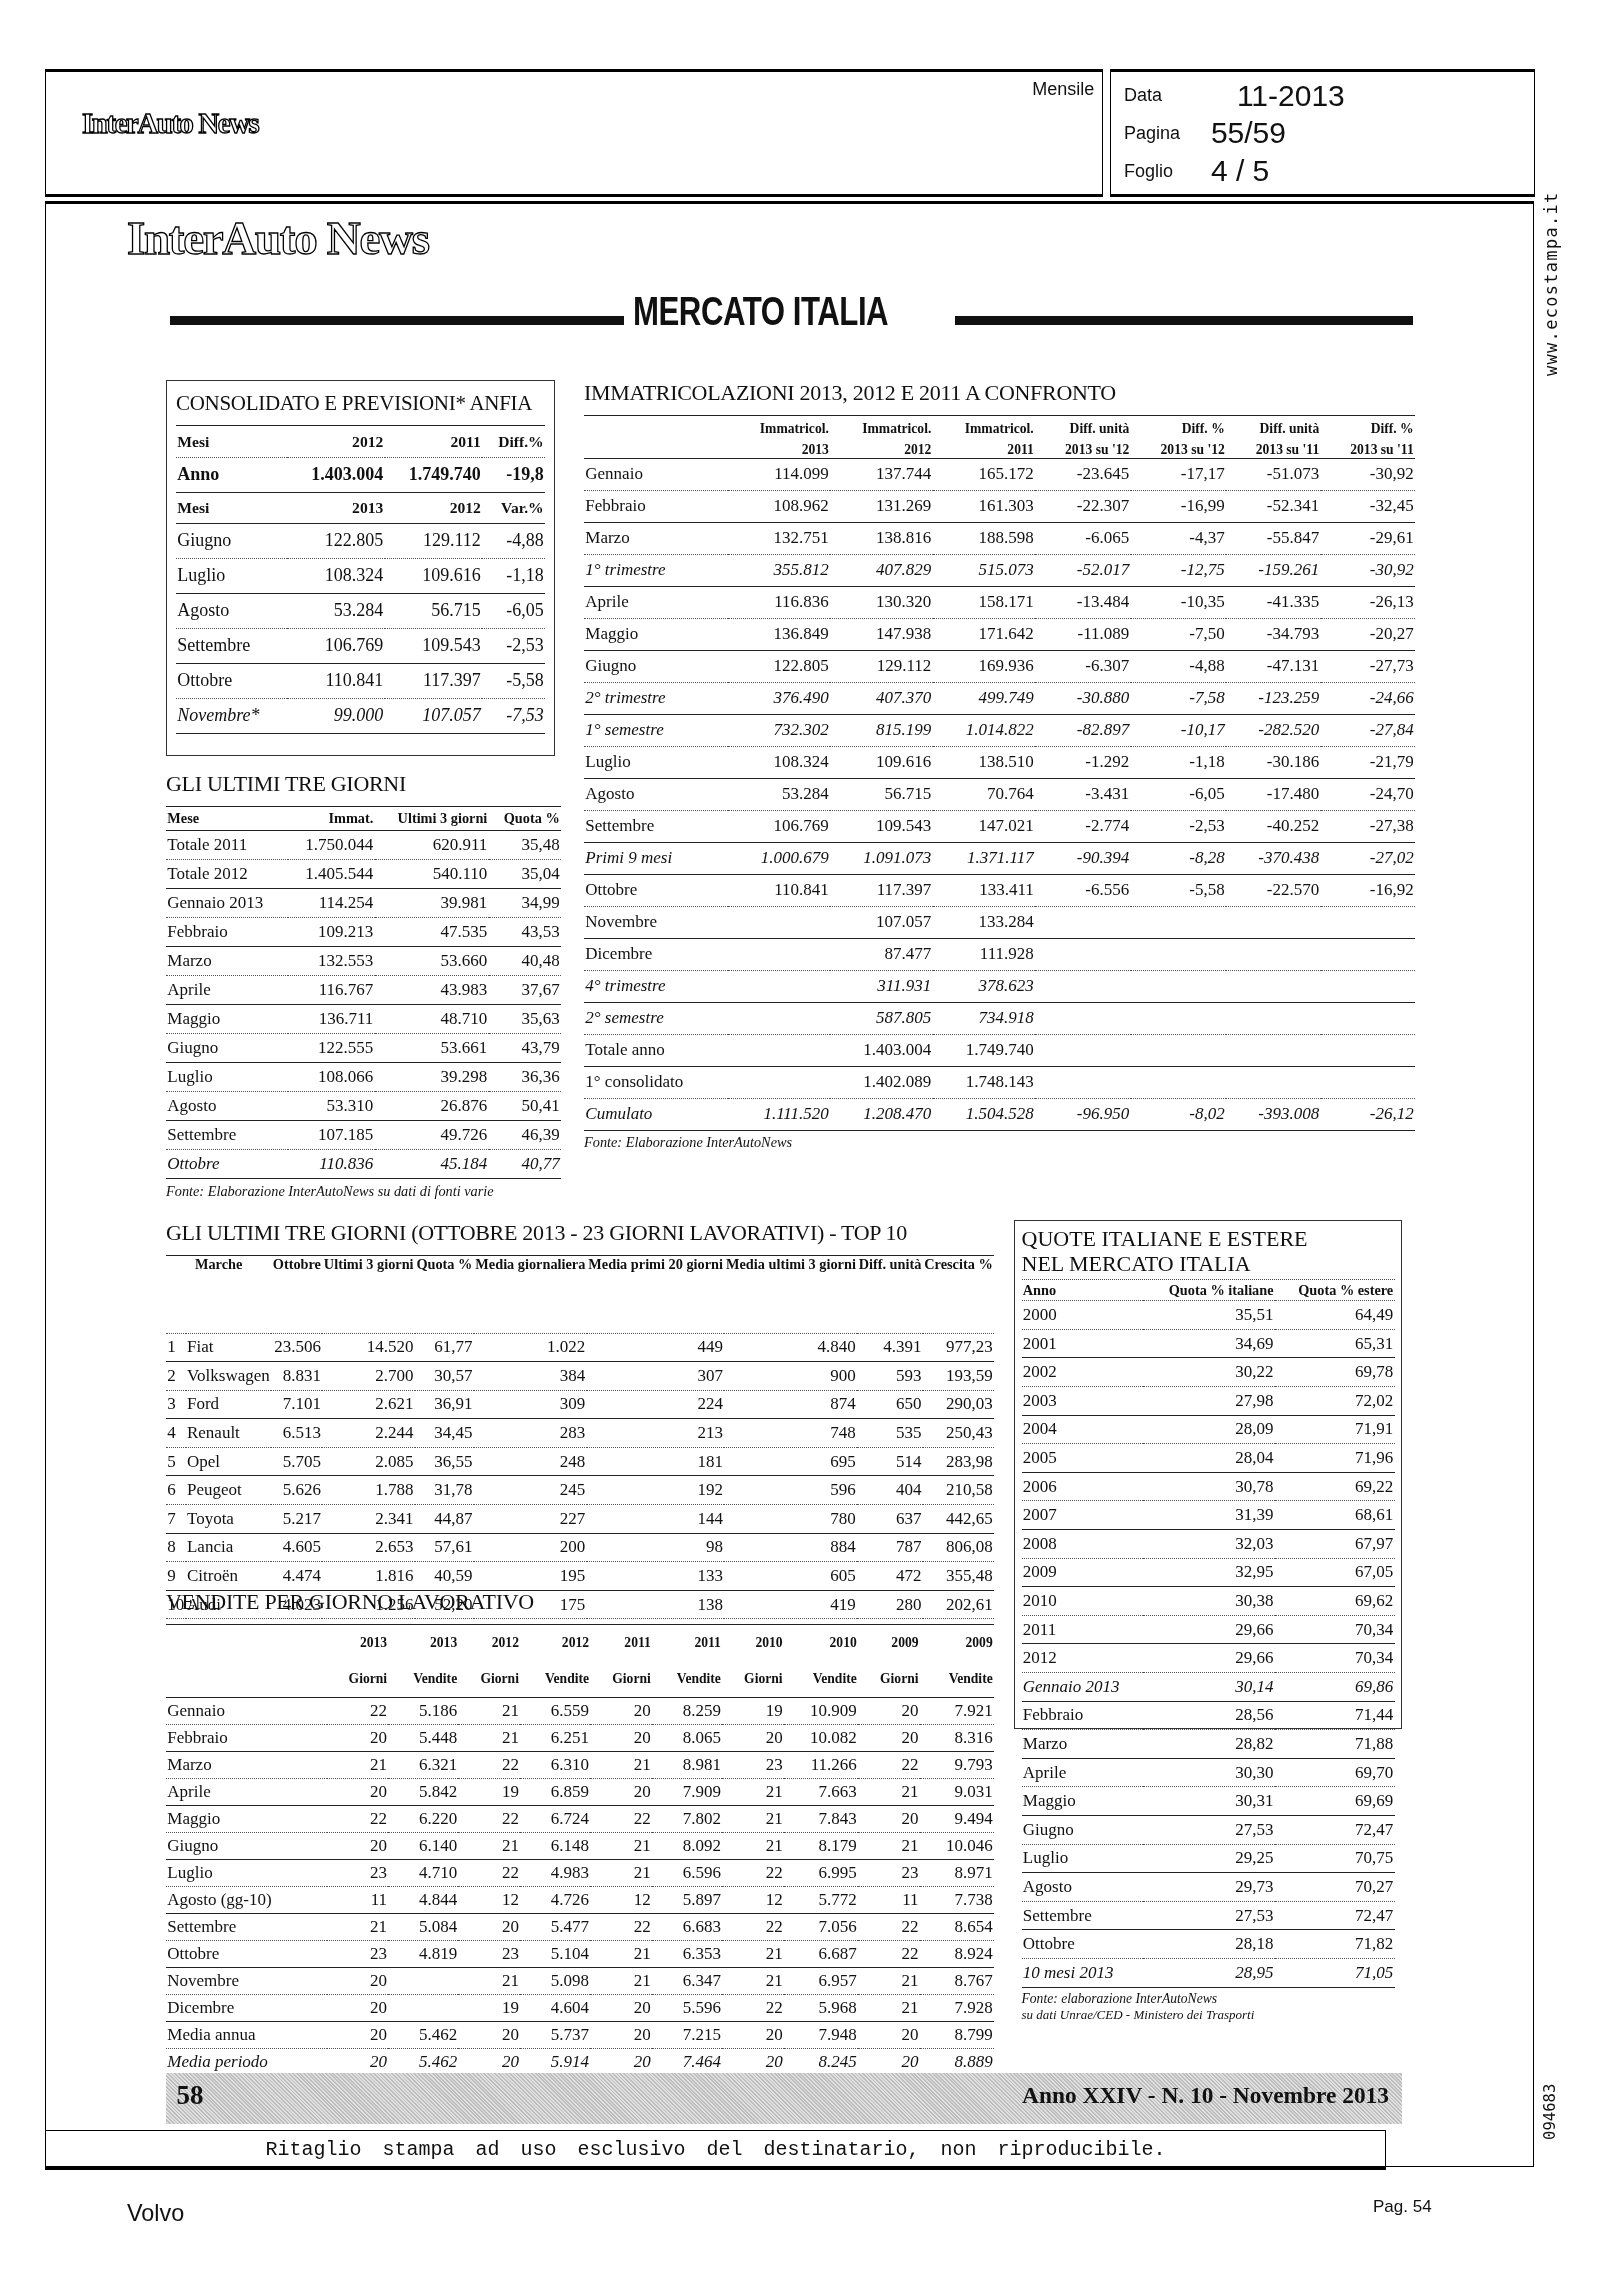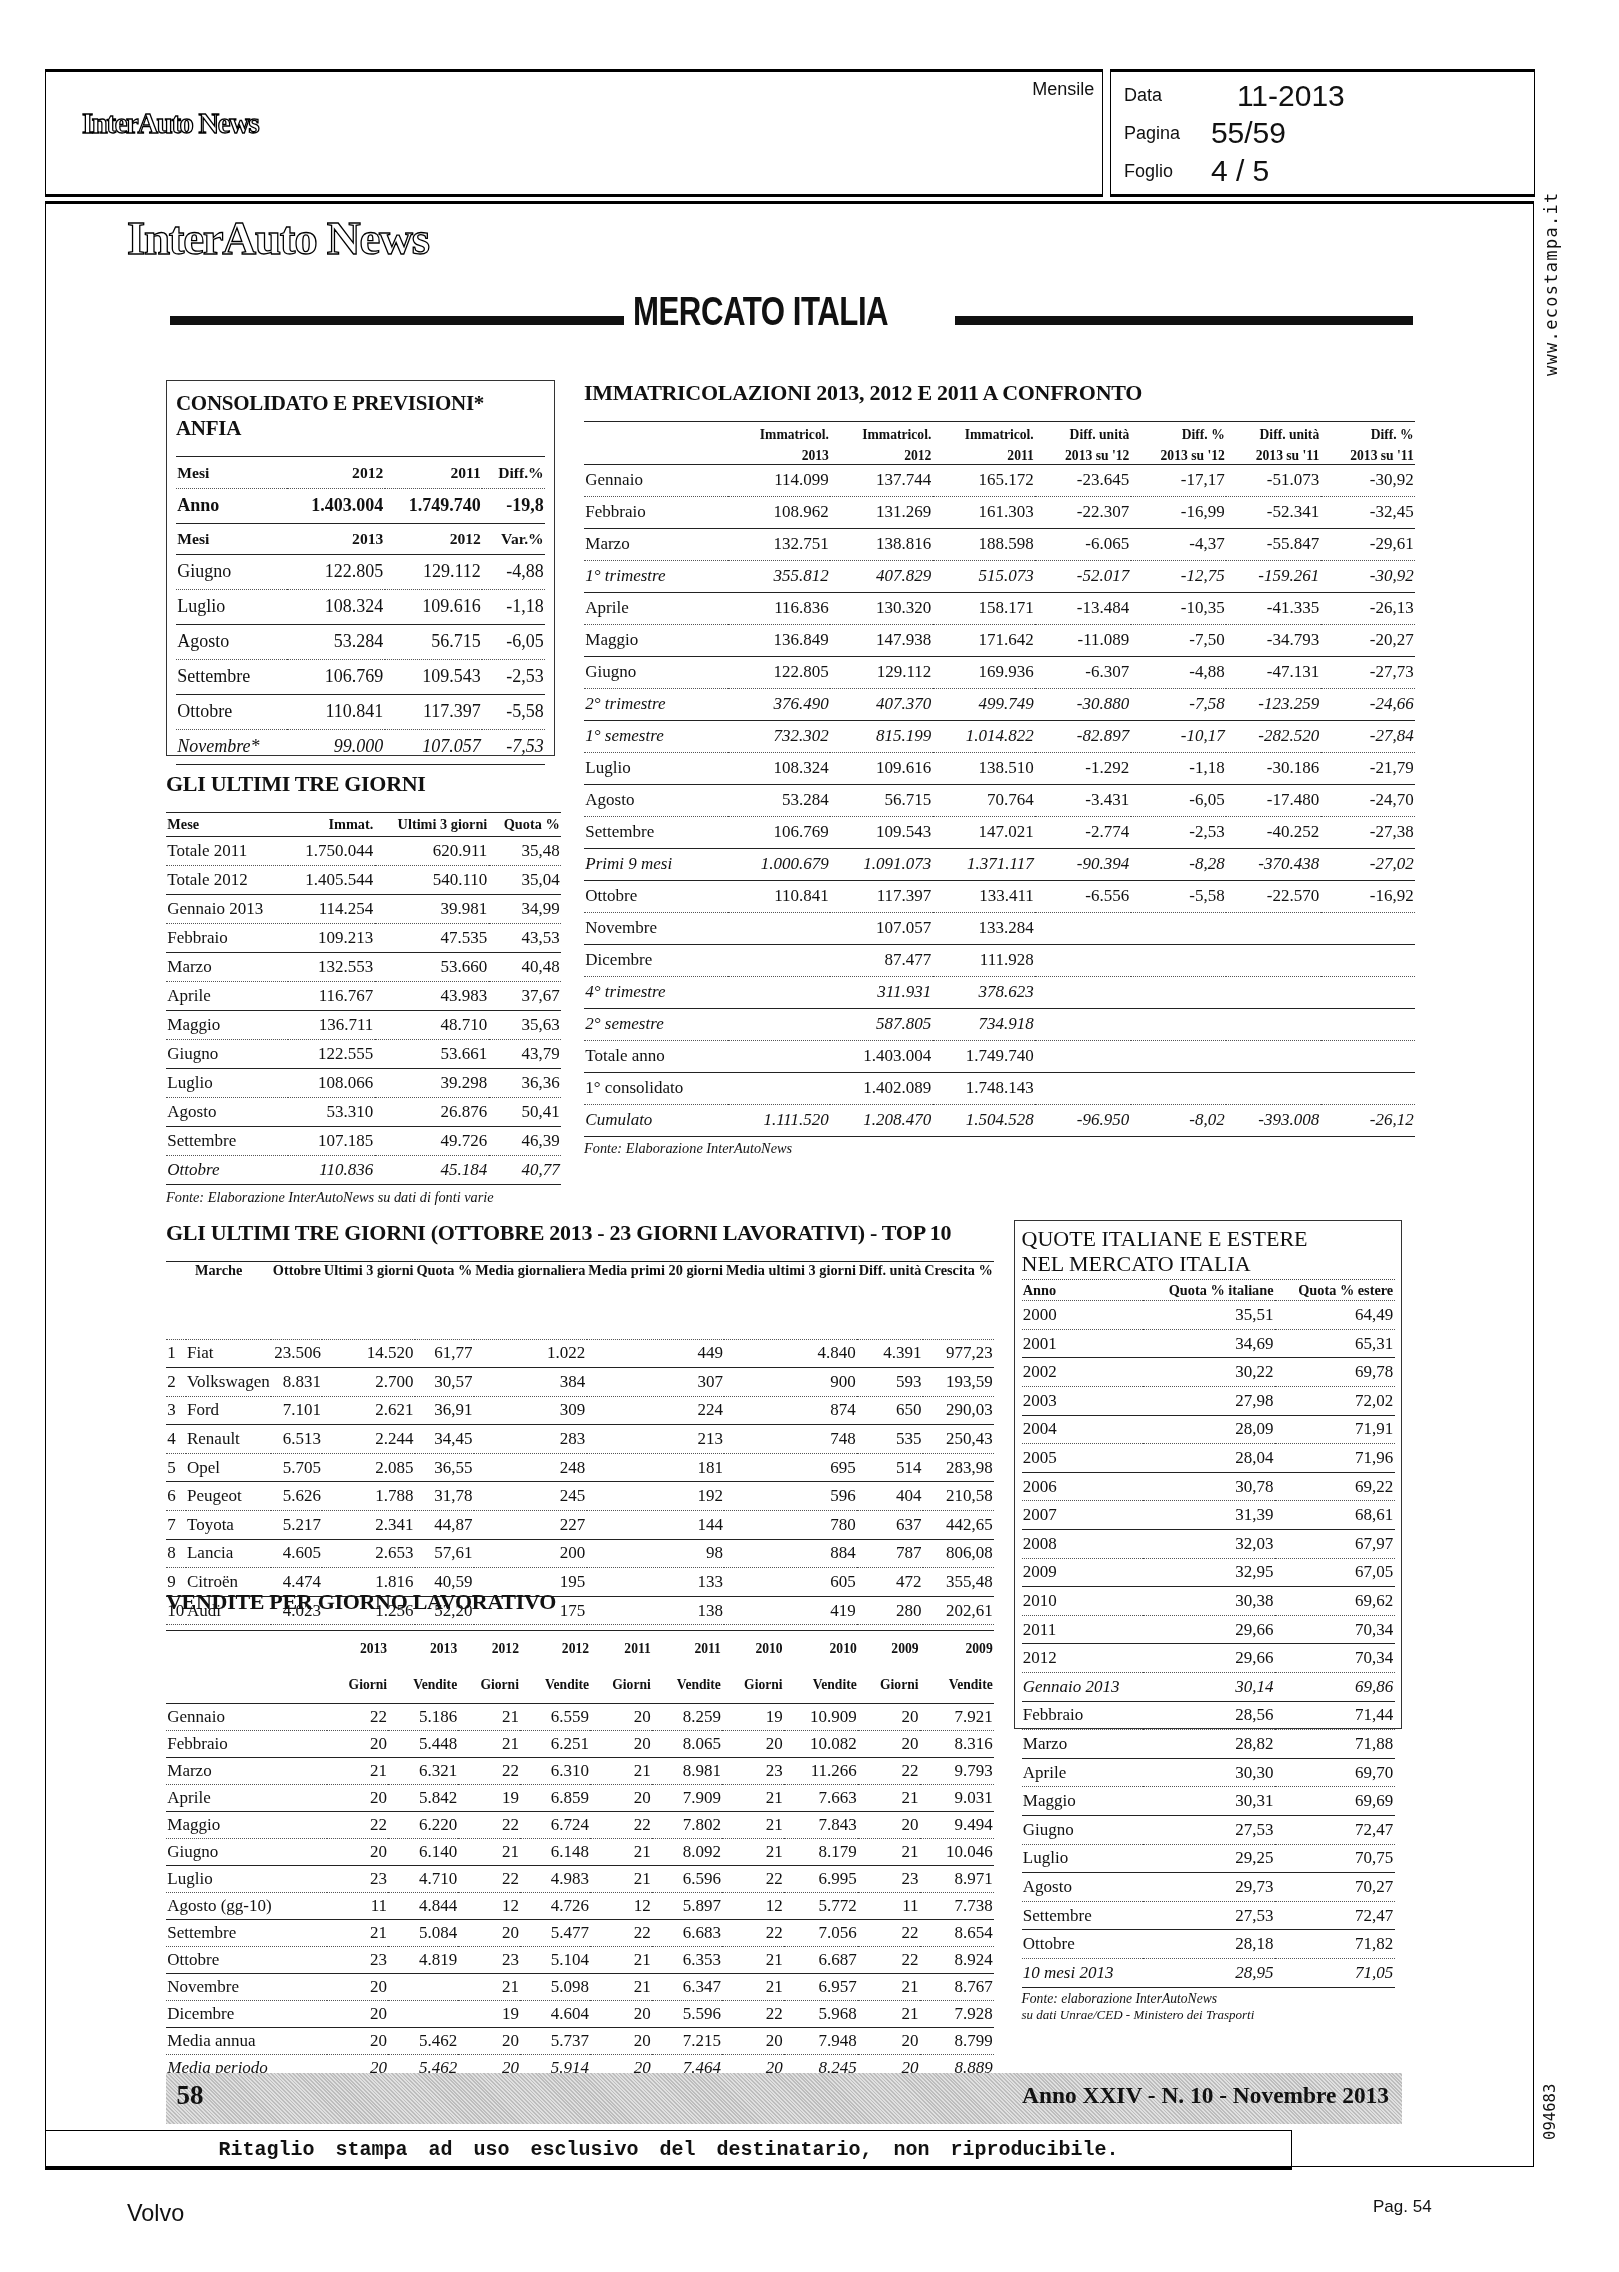--- a/index.html
+++ b/index.html
@@ -27,21 +27,21 @@
 
   
   table { border-collapse: collapse; width: 100%; }
   td, th { font-weight: normal; padding: 0 1.3px; white-space: nowrap; }
   .num { text-align: right; }
   .bold { font-weight: bold; }
   .ital { font-style: italic; }
   .bi { font-weight: bold; font-style: italic; }
   tr.rule td { border-bottom: 1.3px solid #222; }
   tr.dot td { border-bottom: 1.3px dotted #555; }
-  .section-title { font-size: 22px; letter-spacing: -0.3px; border-bottom: 1.3px solid #222; padding-bottom: 15px; font-weight: bold; }
+  .section-title { font-size: 22px; letter-spacing: -0.3px; border-bottom: 1.3px solid #222; padding-bottom: 9px; }
   .fonte { font-style: italic; font-size: 14.3px; margin-top: 3.9px; }
 
   
   .box-cons { position: absolute; left: 166px; top: 380px; width: 389px; height: 376px; border: 1.3px solid #333; padding: 10.4px 9px; }
   .box-cons td { font-size: 18px; height: 35px; }
   .box-cons .hrow td { font-size: 15.6px; font-weight: bold; height: 31px; }
 
   
   .blk-ultimi { position: absolute; left: 166px; top: 771px; width: 395px; }
   .blk-ultimi td { font-size: 17px; height: 29px; }
@@ -67,21 +67,21 @@
   .box-quote { position: absolute; left: 1014px; top: 1220px; width: 388px; height: 509px; border: 1.3px solid #333; padding: 5.2px 6.5px; }
   .box-quote .qt { font-size: 22px; line-height: 25px; }
   .box-quote td { font-size: 17px; height: 28.6px; }
   .box-quote .hrow td { font-size: 14.3px; font-weight: bold; height: 21px; }
 
   
   .band { position: absolute; left: 166px; top: 2073px; width: 1236px; height: 51px;
           background: repeating-linear-gradient(45deg, #bdbdbd 0 1.3px, #e0e0e0 1.3px 2.6px); }
   .band-left { position: absolute; left: 10.4px; top: 6.5px; font-size: 27px; font-weight: bold; }
   .band-right { position: absolute; right: 13px; top: 9px; font-size: 23.4px; font-weight: bold; }
-  .ritaglio-frame { position: absolute; left: 45px; top: 2130px; width: 1247px; height: 40px; border: 1.9px solid #000; border-bottom-width: 3.9px; text-align: center; font-family: "Liberation Mono", monospace; font-size: 20px; padding-top: 6.5px; word-spacing: 9px; font-weight: bold; }
+  .ritaglio-frame { position: absolute; left: 45px; top: 2130px; width: 1341px; height: 40px; border: 1.9px solid #000; border-bottom-width: 3.9px; text-align: center; font-family: "Liberation Mono", monospace; font-size: 20px; padding-top: 6.5px; word-spacing: 9px; }
   .volvo { position: absolute; left: 127px; top: 2200px; font-family: "Liberation Sans", sans-serif; font-size: 23.4px; }
   .pag { position: absolute; left: 1373px; top: 2197px; font-family: "Liberation Sans", sans-serif; font-size: 17px; }
 </style>
 </head>
 <body>
 
 <div class="hdr-left">
   <div class="logo hdr-logo">InterAuto News</div>
   <div class="hdr-mensile">Mensile</div>
 </div>

